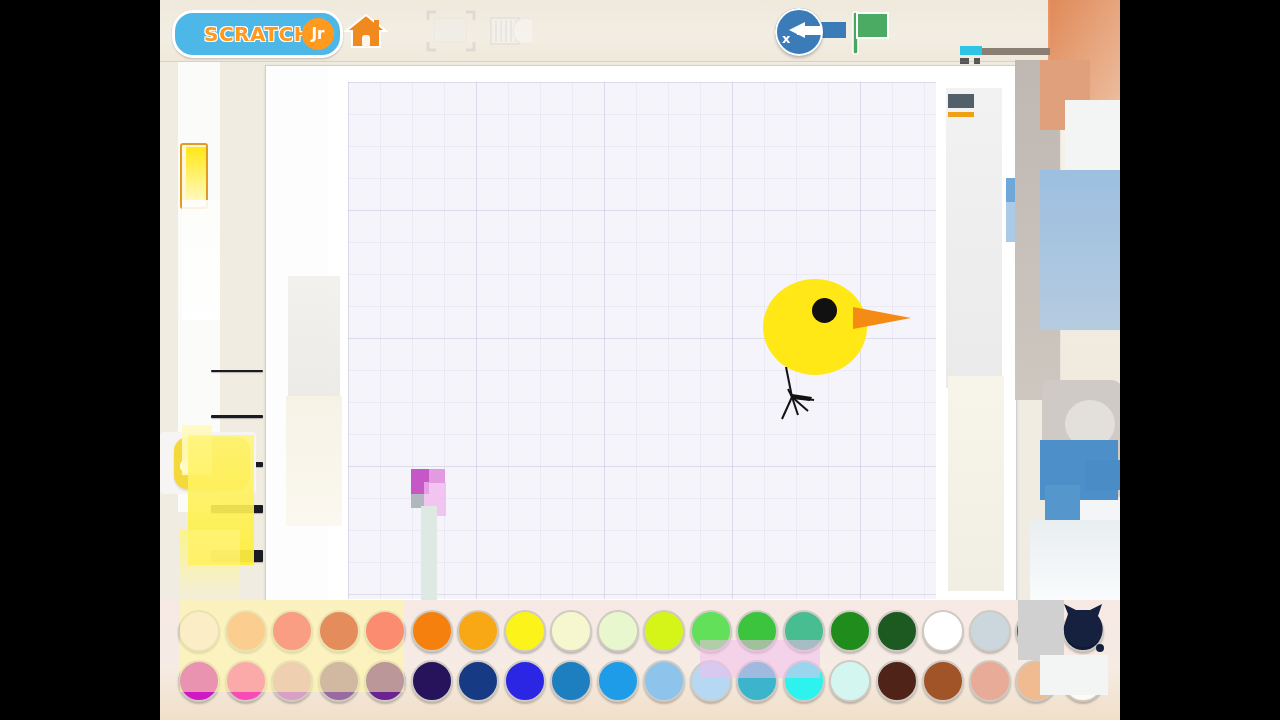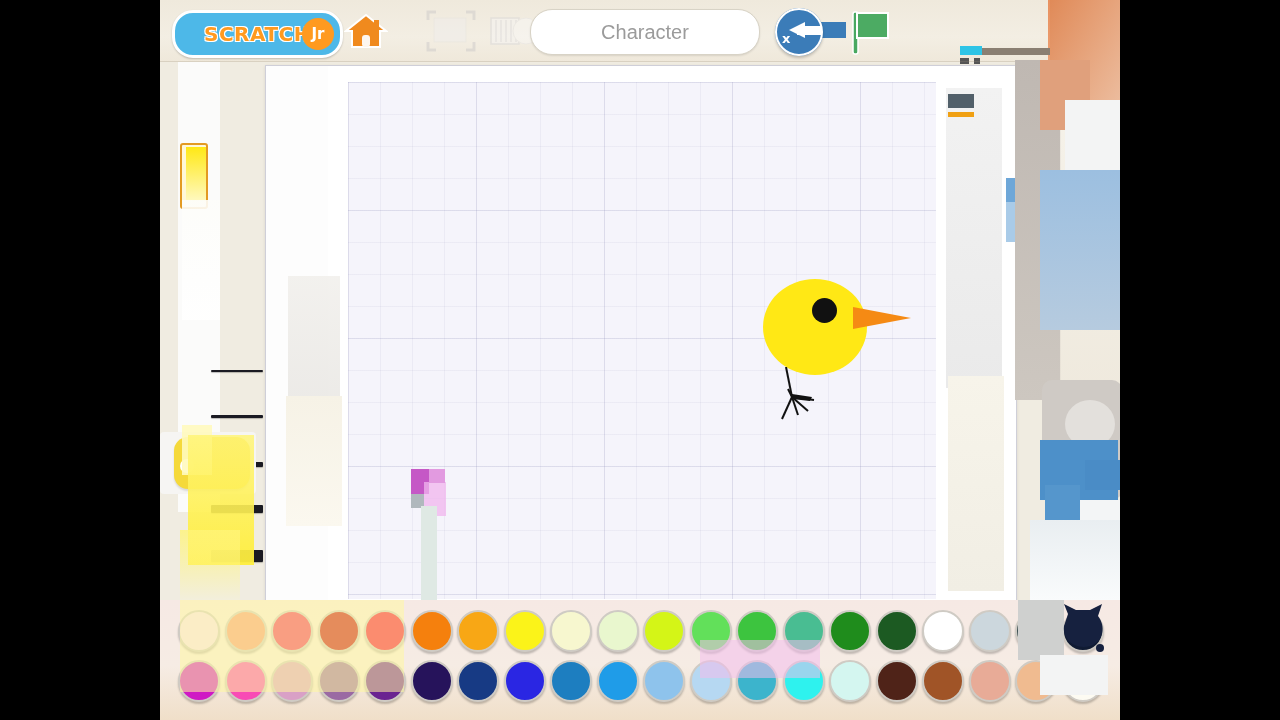--- a/index.html
+++ b/index.html
@@ -199,23 +199,20 @@
             <line x1="6" y1="6" x2="6" y2="28"></line>
               <line x1="11" y1="6" x2="11" y2="28"></line>
             <line x1="16" y1="6" x2="16" y2="28"></line>
               <line x1="21" y1="6" x2="21" y2="28"></line>
             <line x1="26" y1="6" x2="26" y2="28"></line>
           </g>
           <circle cx="36" cy="17" r="13" fill="#fbfbfc" stroke="#e3e3e6" stroke-width="1"></circle>
         </svg>
       </div>
 
-      <div class="name-field">
-        <span>Character</span>
-      </div>
 
       <div class="undo-bar"></div>
       <div class="undo-btn">
         <svg width="48" height="48" viewBox="0 0 48 48">
           <circle cx="24" cy="24" r="23" fill="#3b7cb8" stroke="#ffffff" stroke-width="2"></circle>
           <path d="M30 14 L14 22 L30 30 Z" fill="#ffffff"></path>
           <rect x="22" y="18" width="24" height="9" fill="#ffffff"></rect>
         </svg>
       </div>
       <div class="undo-x">x</div>

